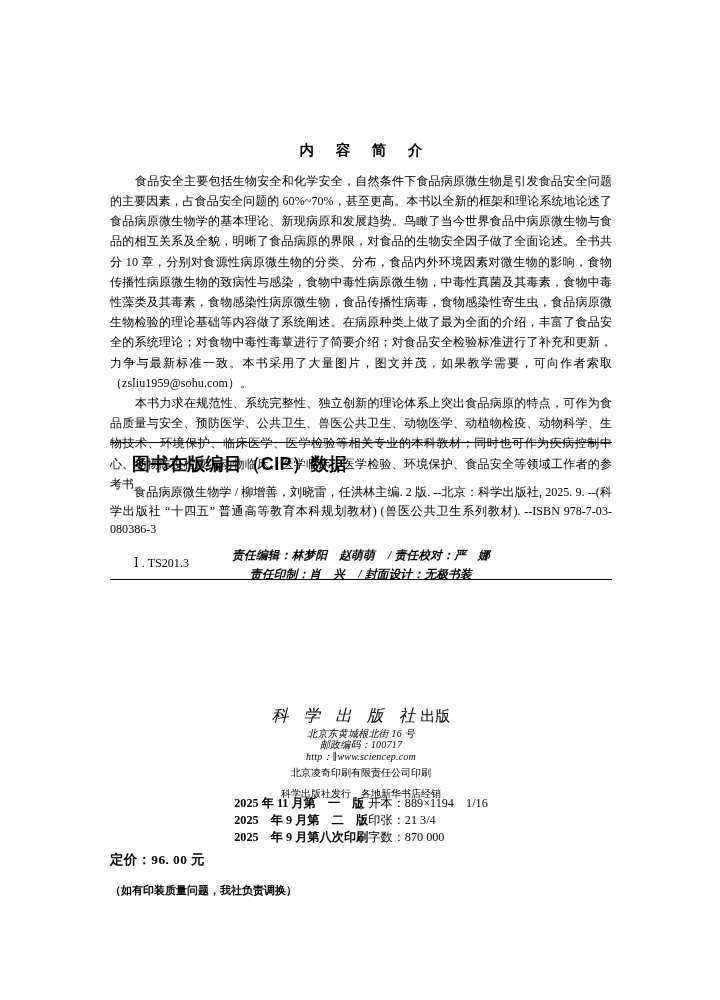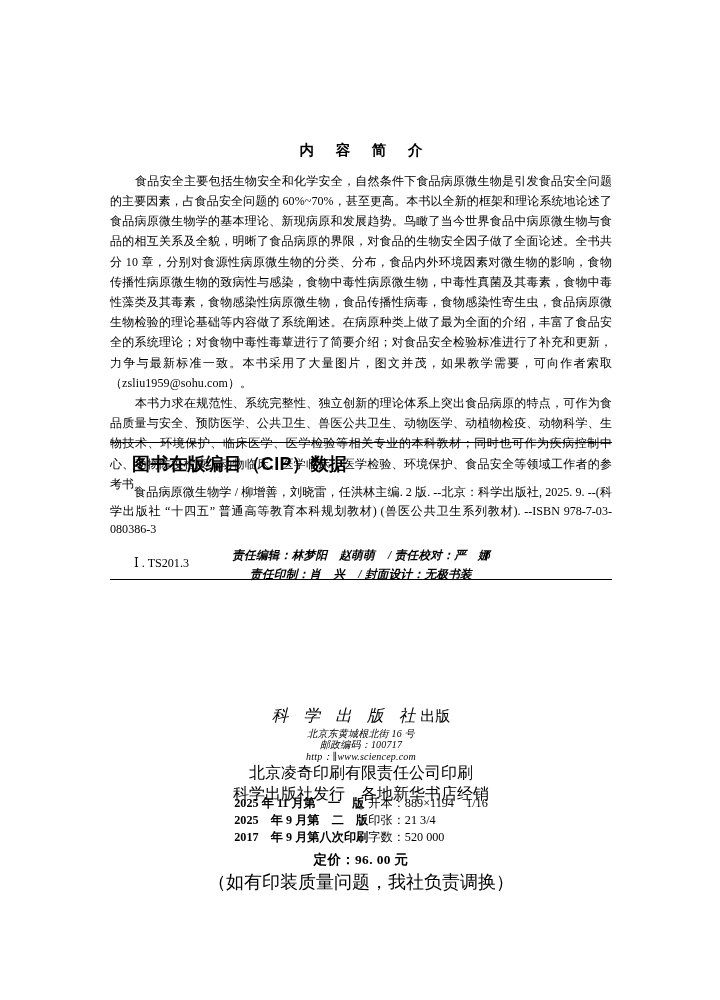--- a/index.html
+++ b/index.html
@@ -135,21 +135,21 @@
     letter-spacing: 0;
     margin-top: 28px;
   }
   .pub-small {
     font-size: 10px;
     line-height: 11.4px;
     letter-spacing: 0.2px;
     font-style: italic;
   }
   .pub-mid {
-    font-size: 16px;
+    font-size: 10px;
     line-height: 18.4px;
     margin-top: 2px;
   }
   .star {
     font-size: 10px;
     line-height: 11px;
     margin-top: 1px;
   }
 
   
@@ -171,32 +171,33 @@
     white-space: nowrap;
     vertical-align: baseline;
   }
   .pd-left { padding-right: 16px; font-weight: bold; }
 
   .price-block {
     position: absolute;
     left: 110px;
     top: 838px;
     width: 502px;
-    text-align: center;
+    text-align: left;
   }
   .price {
     font-weight: bold;
     font-size: 13.4px;
     line-height: 19px;
     letter-spacing: 0.4px;
   }
   .exchange {
-    font-size: 18px;
+    font-size: 11px;
     line-height: 20px;
-    margin-top: 3px;
+    margin-top: 11px;
+    font-weight: bold;
   }
 </style>
 </head>
 <body>
 
 <div class="page">
 
   <div class="content-block">
     <div class="section-title">内 容 简 介</div>
     <p class="body-para">食品安全主要包括生物安全和化学安全，自然条件下食品病原微生物是引发食品安全问题的主要因素，占食品安全问题的 60%~70%，甚至更高。本书以全新的框架和理论系统地论述了食品病原微生物学的基本理论、新现病原和发展趋势。鸟瞰了当今世界食品中病原微生物与食品的相互关系及全貌，明晰了食品病原的界限，对食品的生物安全因子做了全面论述。全书共分 10 章，分别对食源性病原微生物的分类、分布，食品内外环境因素对微生物的影响，食物传播性病原微生物的致病性与感染，食物中毒性病原微生物，中毒性真菌及其毒素，食物中毒性藻类及其毒素，食物感染性病原微生物，食品传播性病毒，食物感染性寄生虫，食品病原微生物检验的理论基础等内容做了系统阐述。在病原种类上做了最为全面的介绍，丰富了食品安全的系统理论；对食物中毒性毒蕈进行了简要介绍；对食品安全检验标准进行了补充和更新，力争与最新标准一致。本书采用了大量图片，图文并茂，如果教学需要，可向作者索取（zsliu1959@sohu.com）。</p>
@@ -237,22 +238,22 @@
       <tbody>
         <tr>
           <td class="pd-left">2025 年 11 月第　一　版</td>
           <td>开本：889×1194　1/16</td>
         </tr>
         <tr>
           <td class="pd-left">2025　年 9 月第　二　版</td>
           <td>印张：21 3/4</td>
         </tr>
         <tr>
-          <td class="pd-left">2017　年 9 月第八次印刷</td>
-          <td>字数：520 000</td>
+          <td class="pd-left">2025　年 9 月第八次印刷</td>
+          <td>字数：870 000</td>
         </tr>
       </tbody>
     </table>
   </div>
 
   <div class="price-block">
     <div class="price">定价：96. 00 元</div>
     <div class="exchange">（如有印装质量问题，我社负责调换）</div>
   </div>
 

